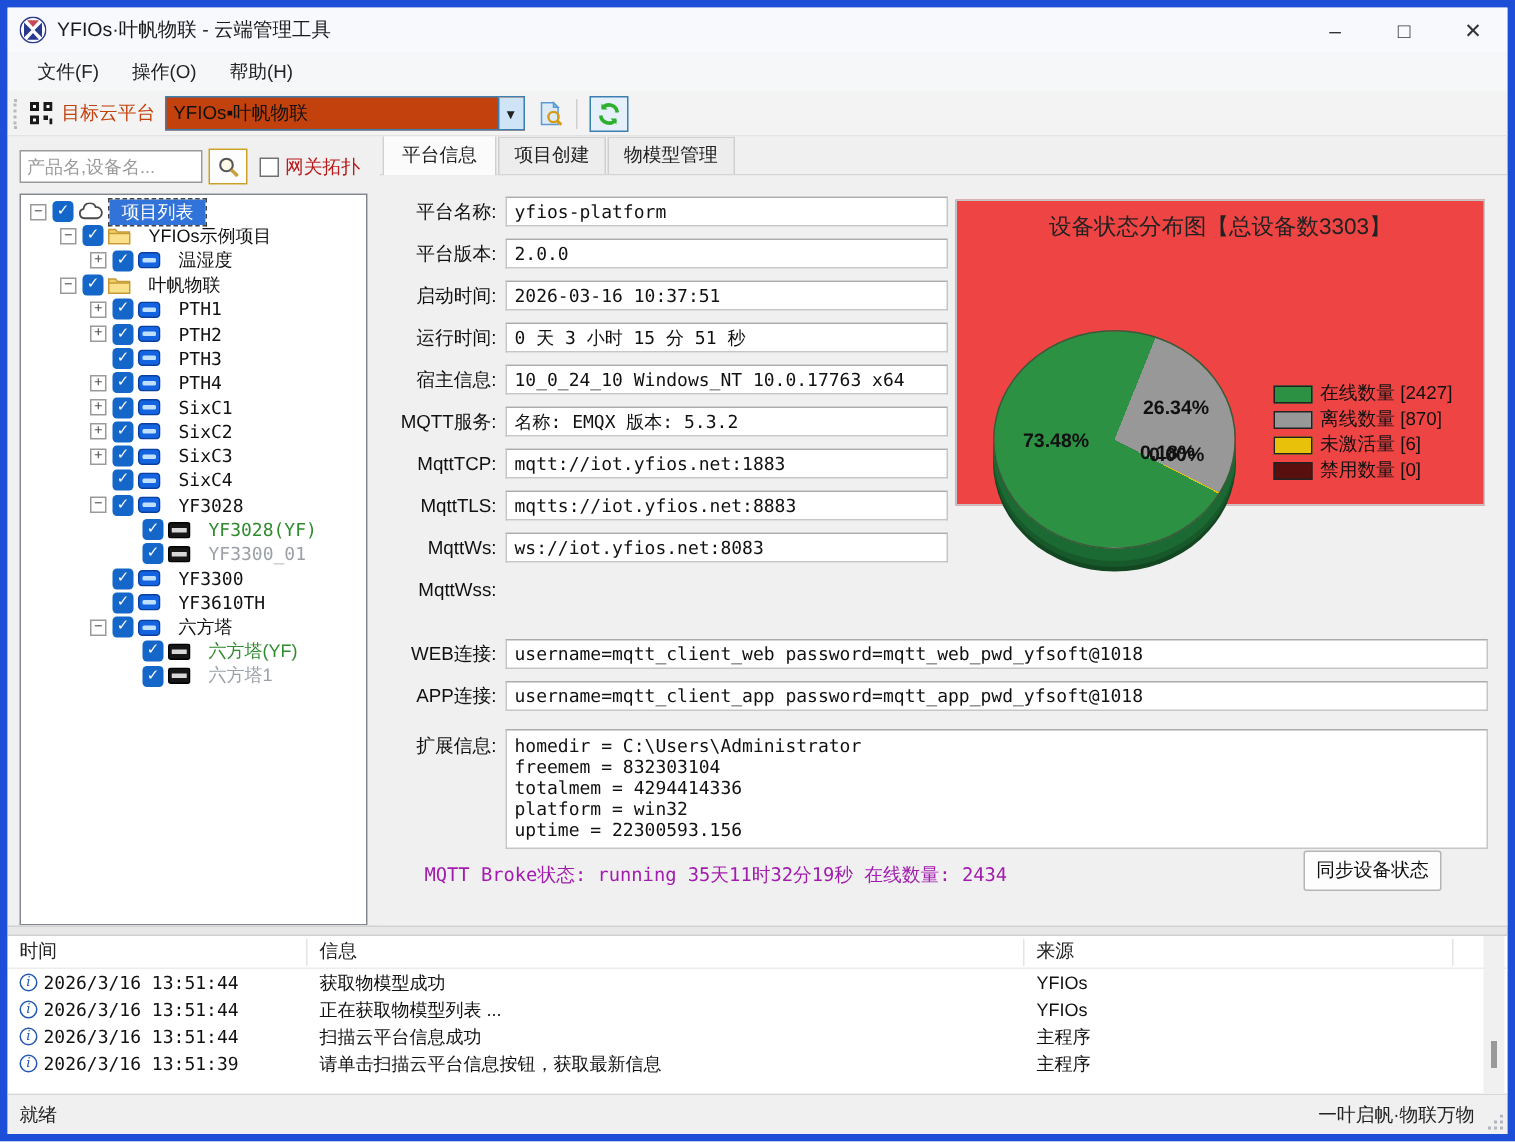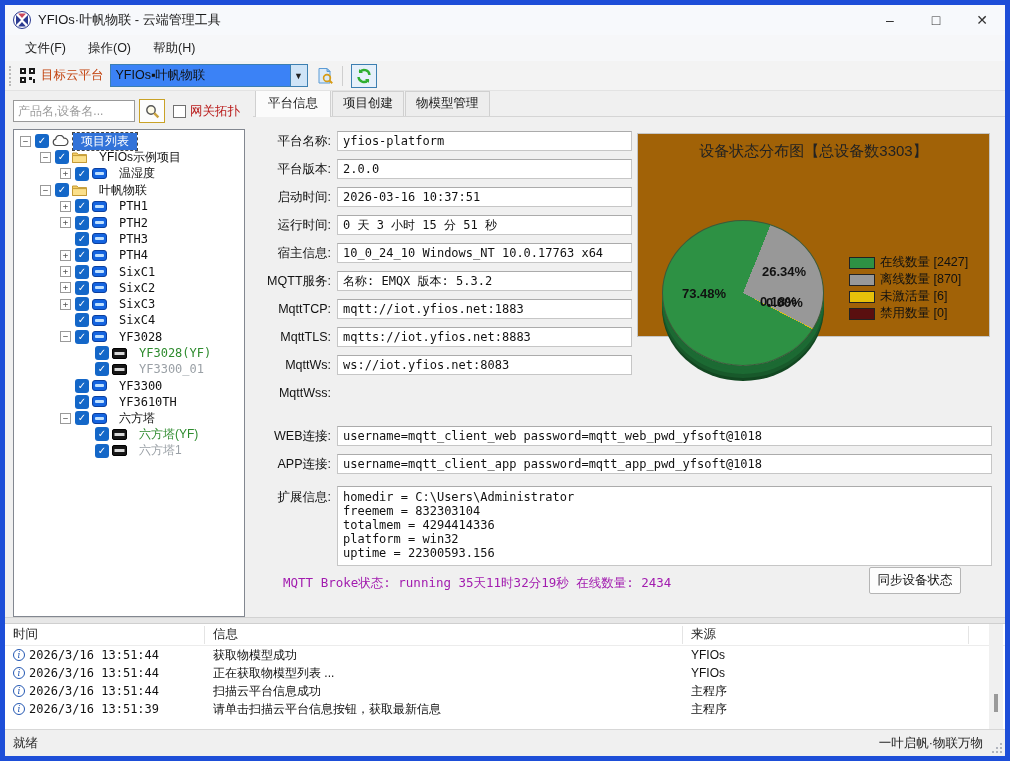--- a/index.html
+++ b/index.html
@@ -15,21 +15,21 @@
 
   
   .menubar { height:26px; background:#f6f7f9; display:flex; align-items:center; padding-left:10px; gap:2px; flex:0 0 auto; }
   .menu-item { font-size:12.5px; color:#222; padding:3px 10px; }
 
   
   .toolbar { height:30px; background:#f3f3f3; border-bottom:1px solid #e3e3e3; display:flex; align-items:center; padding-left:2px; flex:0 0 auto; }
   .grip { width:5px; height:20px; border-left:2px dotted #b9b9b9; margin:0 4px 0 2px; }
   .qr-ico { margin:0 6px 0 2px; }
   .tb-label { font-size:12.5px; color:#c2410c; margin-right:6px; }
-  .combo { width:198px; height:23px; background:#3b82f6; border:1px solid #3c7fb1; display:flex; align-items:center; }
+  .combo { width:240px; height:23px; background:#c2410c; border:1px solid #3c7fb1; display:flex; align-items:center; }
   .combo-val { flex:1; font-size:12.5px; padding-left:5px; color:#111; }
   .combo-arrow { width:17px; height:100%; background:#cfe4f7; border-left:1px solid #3c7fb1; display:flex; align-items:center; justify-content:center; font-size:9px; color:#222; }
   .tb-btn { width:26px; height:24px; display:flex; align-items:center; justify-content:center; margin-left:4px; }
   .tb-sep { width:1px; height:20px; background:#cfcfcf; margin:0 4px; }
   .tb-btn.sel { border:1px solid #3c7fb1; background:#e6f0fa; }
 
   
   .main { flex:1 1 auto; display:flex; background:#f0f0f0; overflow:hidden; }
   .leftcol { width:248px; flex:0 0 auto; display:flex; flex-direction:column; }
   .search-row { height:34px; display:flex; align-items:center; padding:6px 0 0 8px; gap:4px; }
@@ -65,21 +65,21 @@
   .wide-rows { position:absolute; left:0; top:305px; }
   .ffield.wide { width:655px; }
   .ext-row { display:flex; margin-top:8px; }
   .ext-area { width:655px; height:80px; background:#fff; border:1px solid #c6c6c6; border-top-color:#ababab; font-size:12px; font-family:"DejaVu Sans Mono",monospace; color:#111; padding:3px 5px; white-space:pre; }
   .ext-row .flabel { margin-top:3px; }
 
   .mqtt-status { position:absolute; left:30px; top:458px; font-size:12.5px; font-family:"DejaVu Sans Mono",monospace; color:#a21caf; }
   .sync-btn { position:absolute; right:44px; top:450px; width:92px; height:27px; background:#fdfdfd; border:1px solid #b5b5b5; border-radius:2px; font-size:12.5px; color:#111; display:flex; align-items:center; justify-content:center; }
 
   
-  .gbox { position:absolute; left:384px; top:16px; width:353px; height:204px; border:1px solid #c6c6c6; background:#a16207; }
+  .gbox { position:absolute; left:384px; top:16px; width:353px; height:204px; border:1px solid #c6c6c6; background:#ef4444; }
   .gbox-title { text-align:center; margin-top:8px; font-size:15px; color:#222; }
   .pie-wrap { position:absolute; left:24px; top:86px; width:162px; height:146px; }
   .pie { width:162px; height:146px; border-radius:50%; box-shadow:0 4px 0 #1c6a33, 0 8px 0 #1c6a33, 0 12px 0 #18592b, 0 15px 0 #124721; border:1px solid #3a5a3a; }
   .pct { position:absolute; font-size:13px; font-weight:700; color:#111; }
   .pct-0 { left:44px; top:152px; }
   .pct-1 { left:124px; top:130px; }
   .pct-2 { left:122px; top:160px; }
   .pct-3 { left:128px; top:161px; }
   .legend { position:absolute; left:211px; top:120px; }
   .leg-row { display:flex; align-items:center; height:17px; }

